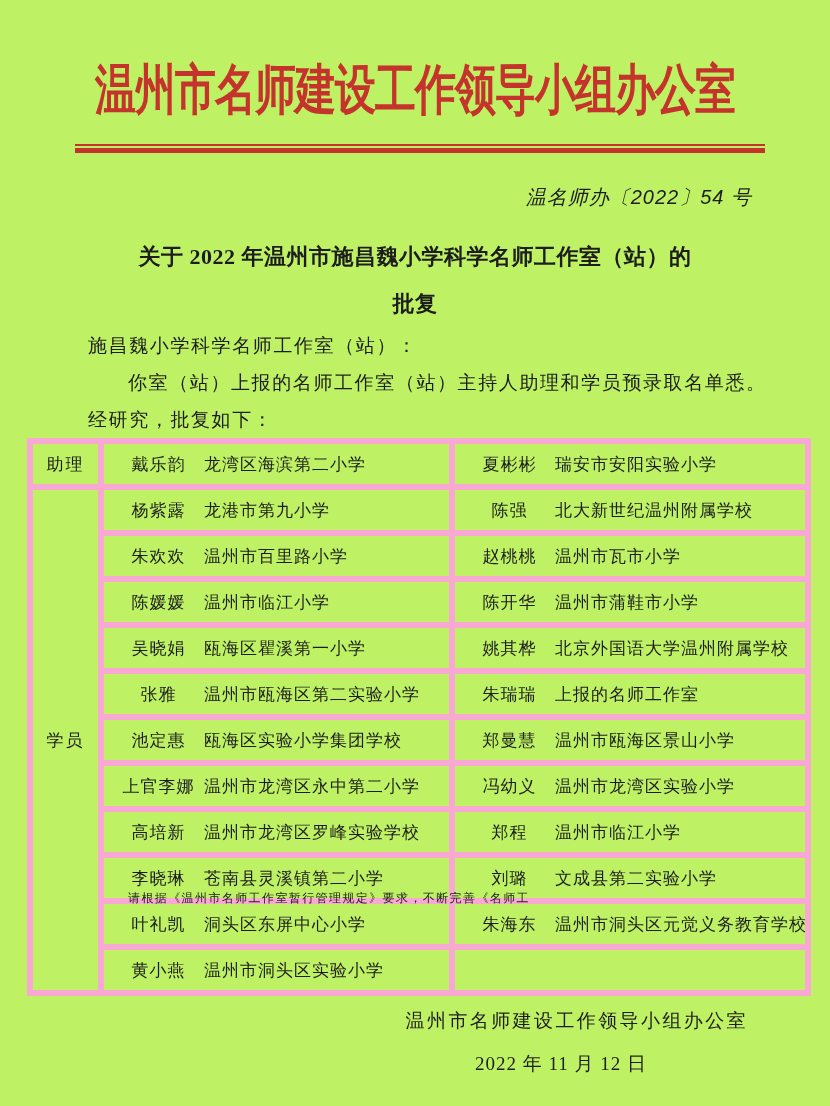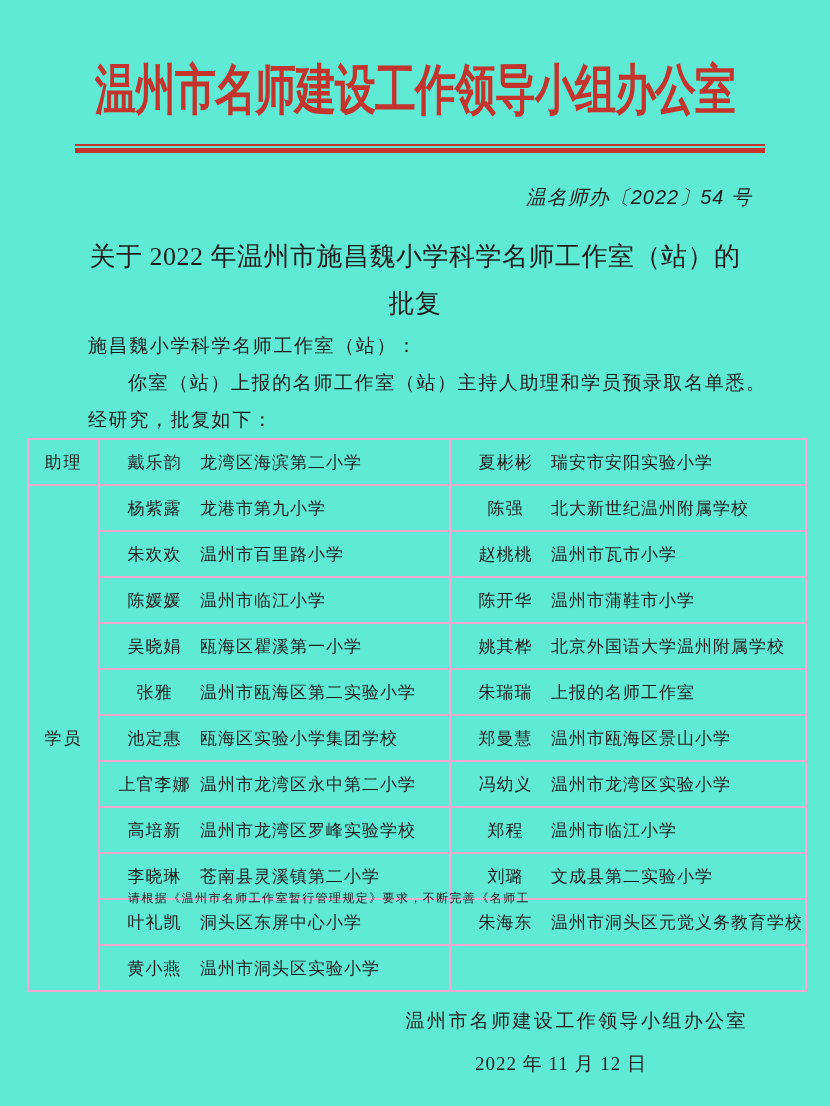--- a/index.html
+++ b/index.html
@@ -2,21 +2,21 @@
 <html><head>
 <meta charset="utf-8">
 <style>
   * { margin: 0; padding: 0; box-sizing: border-box; }
   html, body { background: #e8e8e8; }
   .page {
     position: relative;
     width: 830px;
     height: 1106px;
     margin: 0 auto;
-    background: #5eead4;
+    background: #bef264;
     font-family: "Liberation Serif", serif;
     color: #1d1d1d;
     overflow: hidden;
   }
 
   
   .org-banner {
     position: absolute;
     top: 54px; left: 0; right: 0;
     text-align: center;
@@ -44,22 +44,22 @@
     font-size: 20px;
     letter-spacing: 1px;
     white-space: nowrap;
     font-style: italic;
   }
 
   .doc-title {
     position: absolute;
     top: 233px; left: 0; right: 0;
     text-align: center;
-    font-size: 26px;
-    font-weight: 400;
+    font-size: 22px;
+    font-weight: 700;
     line-height: 47px;
     letter-spacing: 0.5px;
   }
 
   .body-block {
     position: absolute;
     top: 327px; left: 88px; right: 80px;
     font-size: 19px;
     line-height: 37px;
     letter-spacing: 1.6px;
@@ -70,21 +70,21 @@
   
   .roster {
     position: absolute;
     top: 438px; left: 27px;
     width: 778px;
     border-collapse: collapse;
     table-layout: fixed;
     font-size: 17px;
   }
   .roster td {
-    border: 2px solid #f9a8d4;
+    border: 6px solid #f9a8d4;
     height: 46px;
     vertical-align: middle;
     overflow: hidden;
     white-space: nowrap;
   }
   .roster col.c-label { width: 71px; }
   .roster col.c-left  { width: 351px; }
   .roster col.c-right { width: 356px; }
   .label-cell { text-align: center; letter-spacing: 2px; }
   .data-cell  { padding-left: 9px; }

